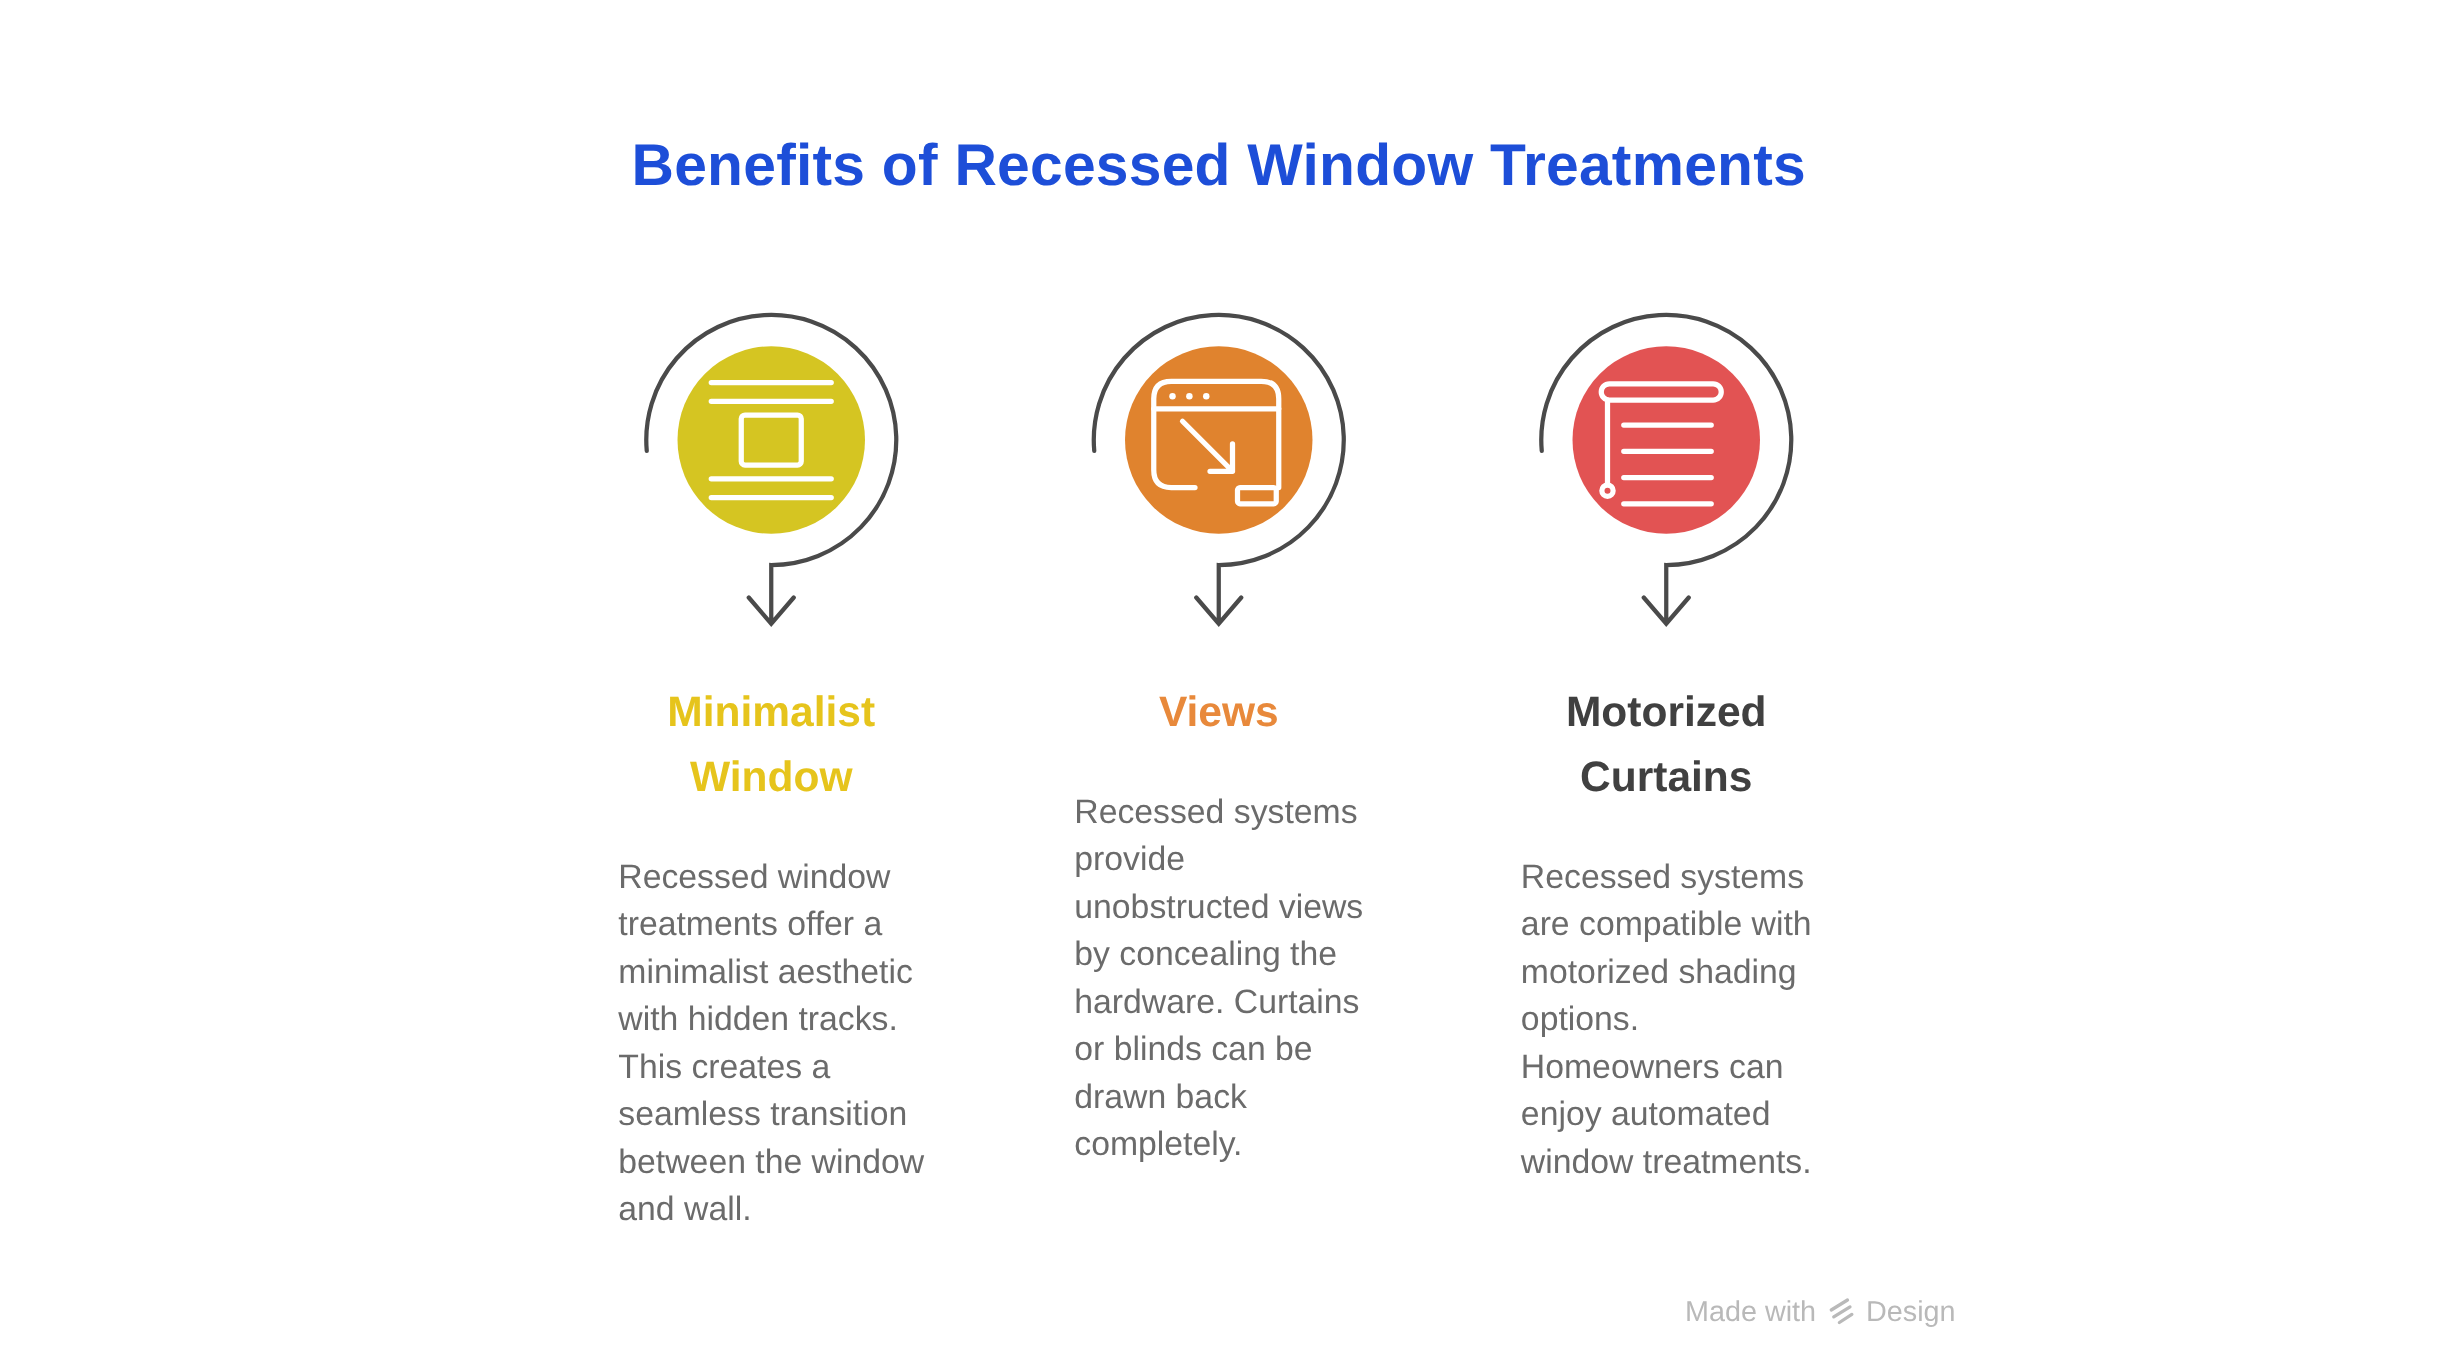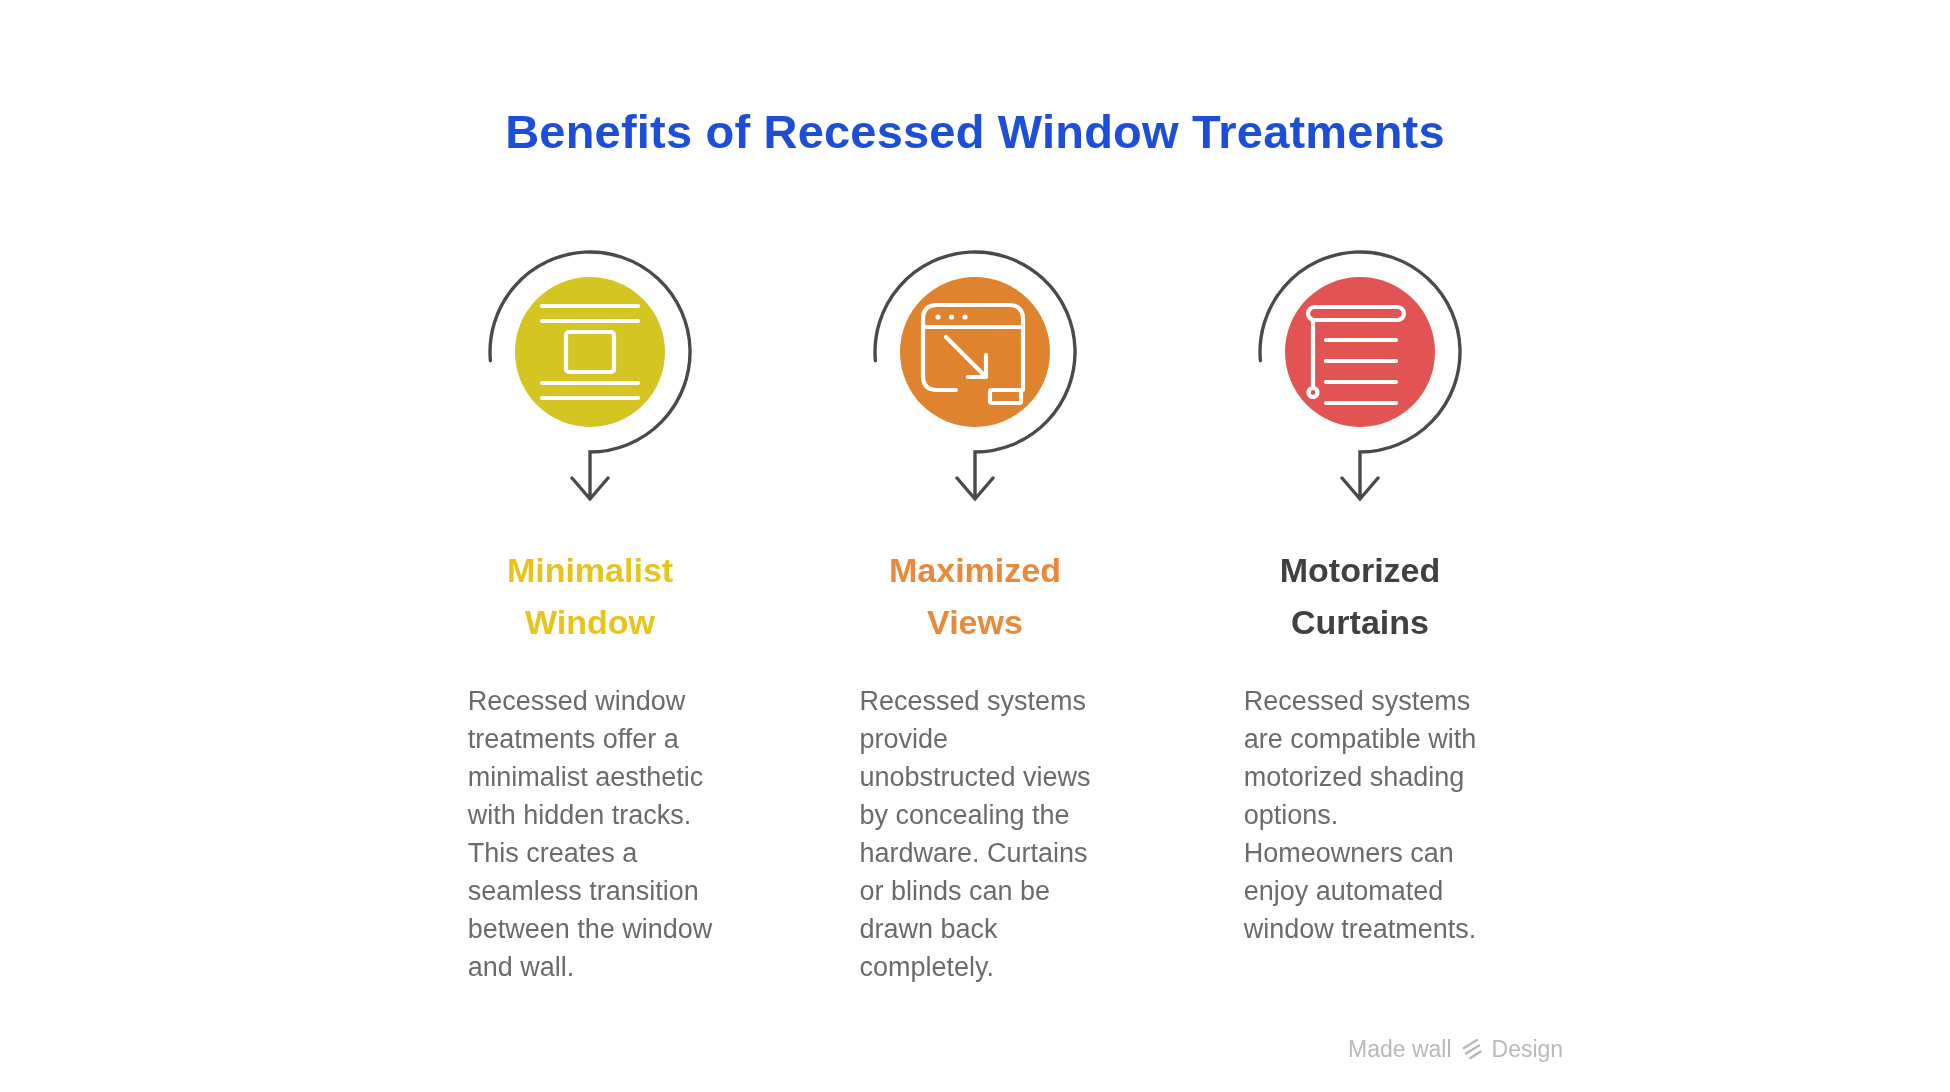--- a/index.html
+++ b/index.html
@@ -8,21 +8,20 @@
 
   .title{
     position:absolute;top:102px;left:0;width:100%;margin:0;
     text-align:center;font-size:47px;font-weight:700;line-height:60px;
     letter-spacing:0.2px;color:#4d4d4d;
   }
 
   .columns{
     position:absolute;top:242px;left:50%;transform:translateX(-50%);
     display:flex;
-    gap:27px;
   }
   .col{width:358px;display:flex;flex-direction:column;align-items:center;}
 
   .icon-figure{display:block;}
   .ring{fill:none;stroke:#4a4a4a;stroke-width:3.4;stroke-linecap:round;stroke-linejoin:miter;}
   .glyph{fill:none;stroke:#ffffff;stroke-width:4.2;stroke-linecap:round;stroke-linejoin:round;}
   .glyph-fill{fill:#ffffff;stroke:none;}
 
   .heading{margin-top:36px;text-align:center;font-size:34px;font-weight:700;line-height:52px;}
   .desc{
@@ -78,21 +77,20 @@
           <path d="M91 148 L72 148 Q58 148 58 134 L58 77 Q58 63 72 63 L144 63 Q158 63 158 77 L158 148"></path>
           <path d="M58 85 L158 85"></path>
           <circle class="glyph-fill" cx="73" cy="75" r="2.6"></circle>
           <circle class="glyph-fill" cx="86.5" cy="75" r="2.6"></circle>
           <circle class="glyph-fill" cx="100" cy="75" r="2.6"></circle>
           <path d="M81 95 L121 135 M121 113 L121 135 L103 135"></path>
           <rect x="125" y="148" width="31" height="13" rx="2" fill="#e0832e"></rect>
         </g>
       </svg>
       <div class="heading" style="color: rgb(232, 137, 59);">
-        <div>Maximized</div>
         <div>Views</div>
       </div>
       <div class="desc">Recessed systems
 provide
 unobstructed views
 by concealing the
 hardware. Curtains
 or blinds can be
 drawn back
 completely.</div>
@@ -118,21 +116,21 @@
 motorized shading
 options.
 Homeowners can
 enjoy automated
 window treatments.</div>
     </div>
 
   </div>
 
   <div class="watermark">
-    <span>Made wall</span>
+    <span>Made with</span>
     <svg class="napkin-logo" width="22" height="22" viewBox="0 0 22 22">
       <path d="M3 10 L16 2"></path>
       <path d="M5 15.5 L18 7.5"></path>
       <path d="M9.5 20 L19.5 13.5"></path>
     </svg>
     <span>Design</span>
   </div>
 
 </div>
 

